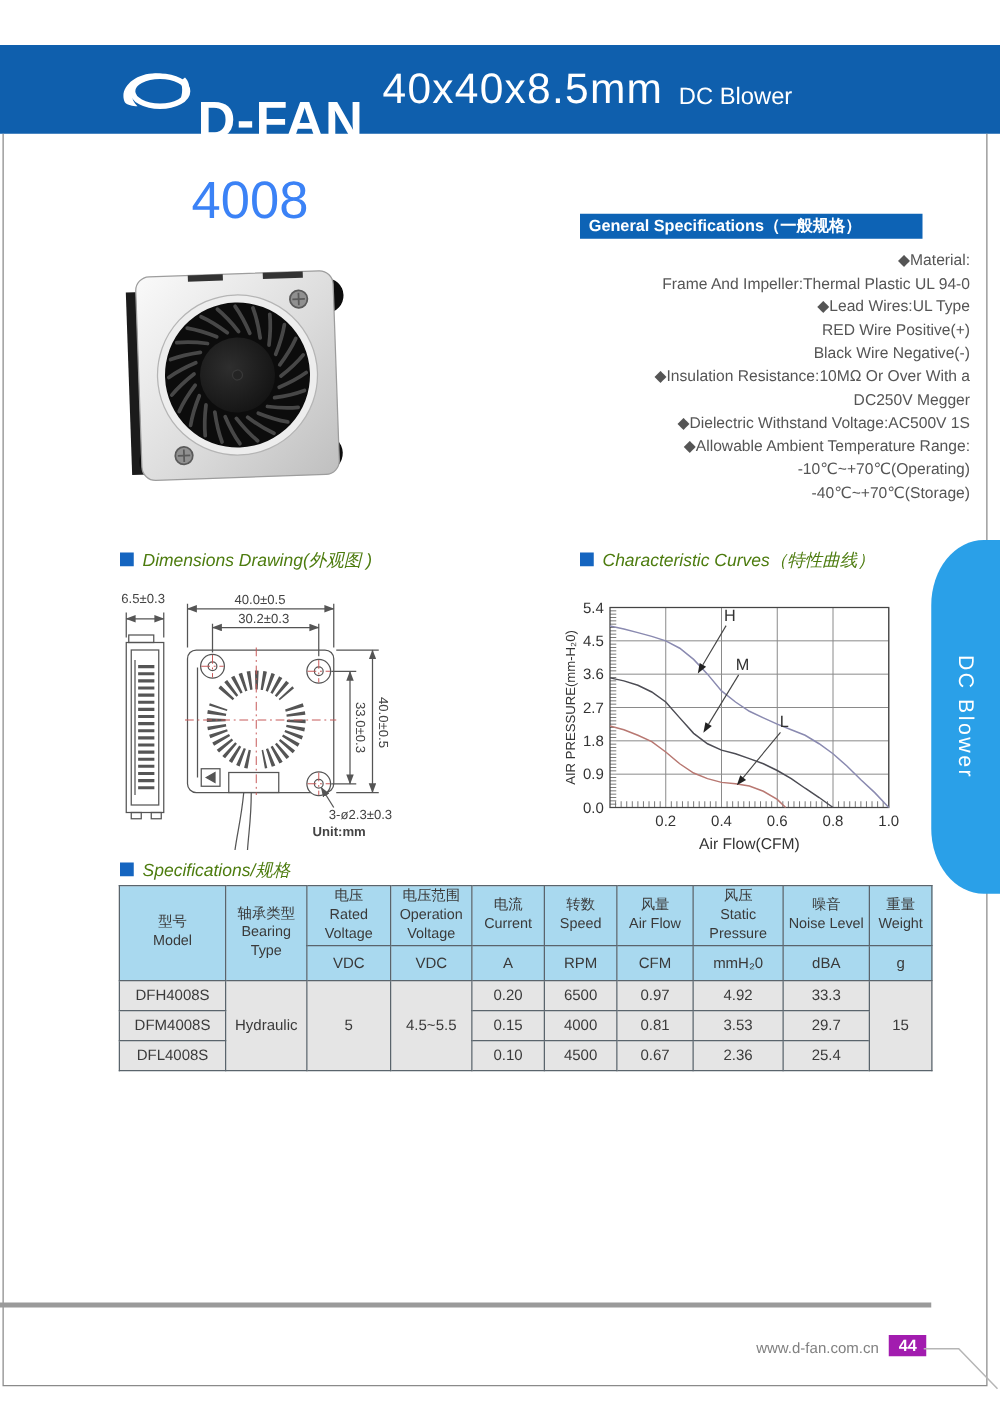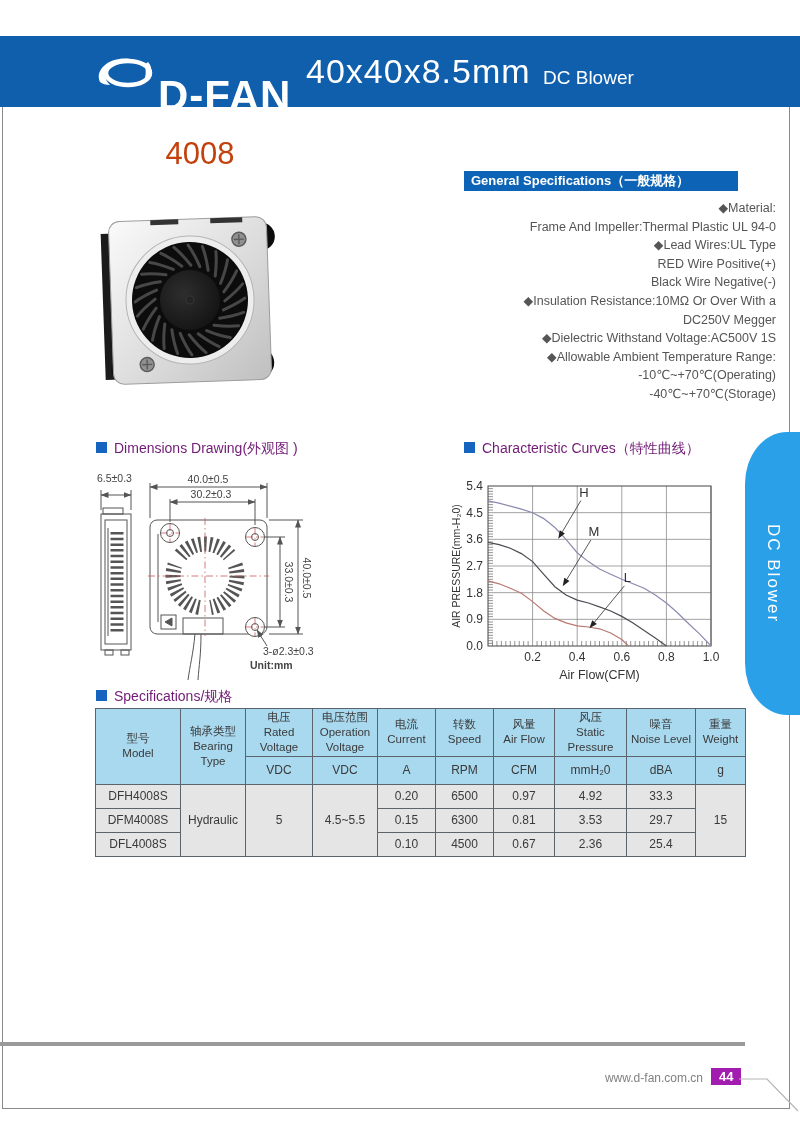--- a/index.html
+++ b/index.html
@@ -7,27 +7,27 @@
         font-family:"Liberation Sans","DejaVu Sans",sans-serif;}
   .abs{position:absolute;}
   
   .header-bar{left:0;top:36px;width:800px;height:71px;background:#0f5fad;}
   .brand{left:158px;top:72px;color:#fff;font-size:42px;font-weight:bold;letter-spacing:1px;}
   .main-title{left:306px;top:52px;color:#fff;font-size:34px;font-weight:500;letter-spacing:1px;}
   .sub-title{left:543px;top:67px;color:#fff;font-size:19px;font-weight:500;}
   
   .frame-line{background:#8a8a8a;}
   
-  .model-title{left:128px;top:136px;width:144px;text-align:center;font-size:31px;color:#c2410c;}
+  .model-title{left:128px;top:136px;width:144px;text-align:center;font-size:42px;color:#3b82f6;}
   
   .gs-bar{left:464px;top:171px;width:274px;height:20px;background:#0d63b5;color:#fff;
           font-size:13px;font-weight:bold;line-height:20px;padding-left:7px;box-sizing:border-box;}
   .gs-items{left:466px;top:199px;width:310px;font-size:12.5px;color:#555;line-height:18.6px;white-space:pre;text-align:right;}
   
-  .section-h{font-size:14px;color:#701a75;font-weight:500;}
+  .section-h{font-size:14px;color:#4d7c0f;font-weight:500;font-style:italic;}
   .blue-sq{display:inline-block;width:11px;height:11px;background:#1565c0;margin-right:7px;}
   
   .side-tab{left:745px;top:432px;width:55px;height:283px;background:#2aa0e8;
             border-radius:42px 0 0 42px / 52px 0 0 52px;}
   .side-tab-label{left:745px;top:432px;width:55px;height:283px;display:flex;align-items:center;justify-content:center;
             color:#fff;font-size:17px;writing-mode:vertical-rl;letter-spacing:2px;}
   
   table.spec{border-collapse:collapse;width:650px;table-layout:fixed;}
   table.spec td{border:1px solid #5a646c;text-align:center;vertical-align:middle;color:#3a3a3a;}
   td.hd{background:#a9d9ef;font-size:11.5px;line-height:1.3;white-space:pre-line;height:44px;}
@@ -417,21 +417,21 @@
         <td class="dat">0.20</td>
         <td class="dat">6500</td>
         <td class="dat">0.97</td>
         <td class="dat">4.92</td>
         <td class="dat">33.3</td>
         <td class="dat" rowspan="3">15</td>
       </tr>
       <tr>
         <td class="dat">DFM4008S</td>
         <td class="dat">0.15</td>
-        <td class="dat">6300</td>
+        <td class="dat">4000</td>
         <td class="dat">0.81</td>
         <td class="dat">3.53</td>
         <td class="dat">29.7</td>
       </tr>
       <tr>
         <td class="dat">DFL4008S</td>
         <td class="dat">0.10</td>
         <td class="dat">4500</td>
         <td class="dat">0.67</td>
         <td class="dat">2.36</td>

